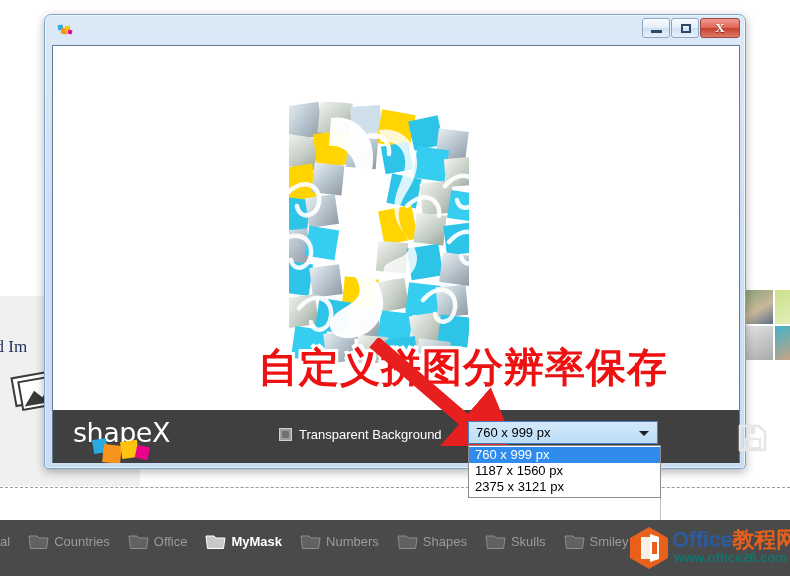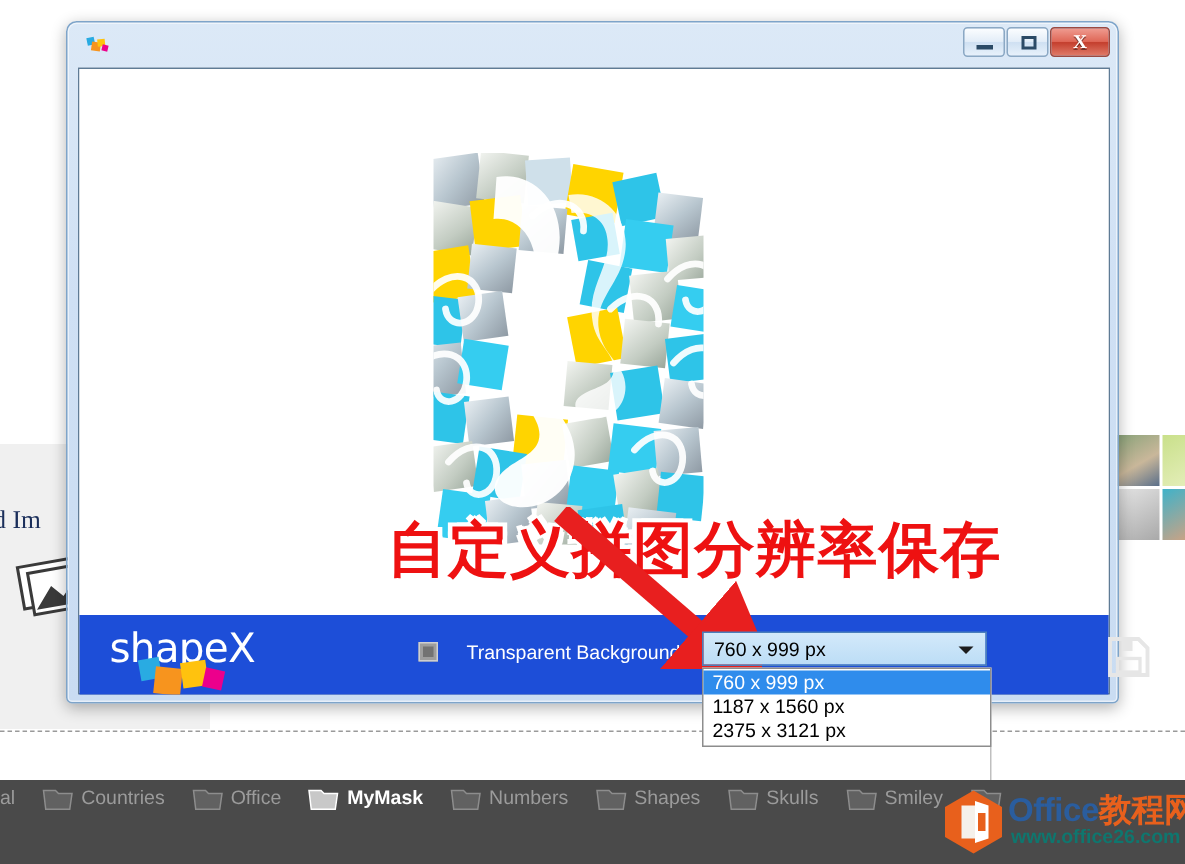--- a/index.html
+++ b/index.html
@@ -39,21 +39,21 @@
 
   
   #bg-bottom-bar{
     position:absolute;left:0;top:520px;width:790px;height:56px;background:#4a4a4a;
   }
   #bg-cat-strip{
     position:absolute;left:0;top:524px;width:790px;height:34px;
     display:flex;align-items:center;gap:0px;
   }
   .cat-item{
-    display:flex;gap:5px;
+    display:flex;align-items:center;gap:5px;
     padding:0 9px;height:34px;white-space:nowrap;
   }
   .cat-label{font-size:13px;color:#9b9b9b;}
   .cat-item.active .cat-label{color:#ffffff;font-weight:bold;}
   .folder-ico{width:21px;height:17px;flex:0 0 auto;}
 
   
   #watermark{position:absolute;left:628px;top:524px;width:162px;height:46px;}
   #wm-hex{position:absolute;left:0;top:2px;width:42px;height:44px;}
   #wm-title{
@@ -121,30 +121,30 @@
       2px 0 0 #fff,-2px 0 0 #fff,0 2px 0 #fff,0 -2px 0 #fff,
       2px 2px 0 #fff,-2px 2px 0 #fff,2px -2px 0 #fff,-2px -2px 0 #fff,
       3px 3px 0 #fff,-3px 3px 0 #fff,3px -3px 0 #fff,-3px -3px 0 #fff;
   }
 
   
   #arrow-svg{position:absolute;left:368px;top:338px;width:140px;height:108px;pointer-events:none;}
 
   
   #win-footer{
-    position:absolute;left:0;top:364px;width:100%;height:53px;background:#1d4ed8;
+    position:absolute;left:0;top:364px;width:100%;height:53px;background:#404040;
   }
   #sx-logo{position:absolute;left:20px;top:7px;width:118px;height:42px;}
   #sx-word{
     position:absolute;left:0;top:0;font-size:27px;color:#ffffff;
     font-family:"DejaVu Sans","Liberation Sans",sans-serif;letter-spacing:-.5px;
   }
   #sx-squares{position:absolute;left:18px;top:20px;width:70px;height:26px;}
 
-  #chk-row{position:absolute;left:226px;top:17px;display:flex;align-items:center;gap:19px;}
+  #chk-row{position:absolute;left:226px;top:17px;display:flex;align-items:center;gap:7px;}
   #chk-box{
     width:13px;height:13px;background:#9d9d9d;border:1px solid #cfcfcf;
     box-sizing:border-box;position:relative;
   }
   #chk-box::after{
     content:"";position:absolute;left:2px;top:2px;right:2px;bottom:2px;background:#727272;
   }
   #chk-label{font-size:13px;color:#ffffff;white-space:nowrap;}
 
   #save-btn{position:absolute;left:684px;top:14px;width:30px;height:28px;}

